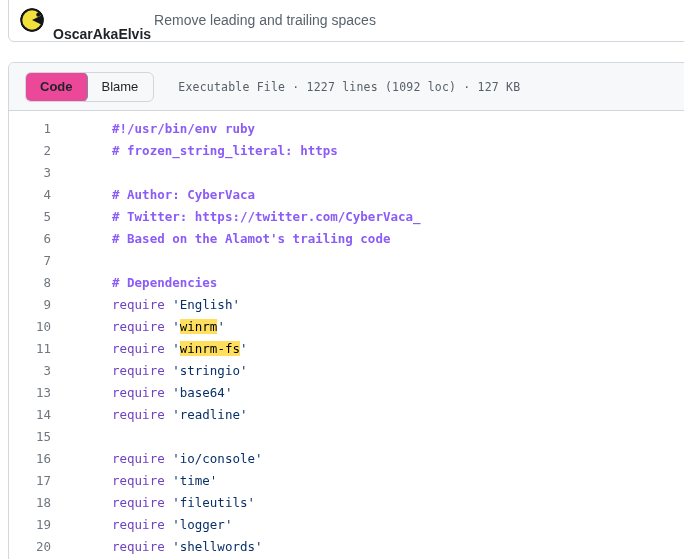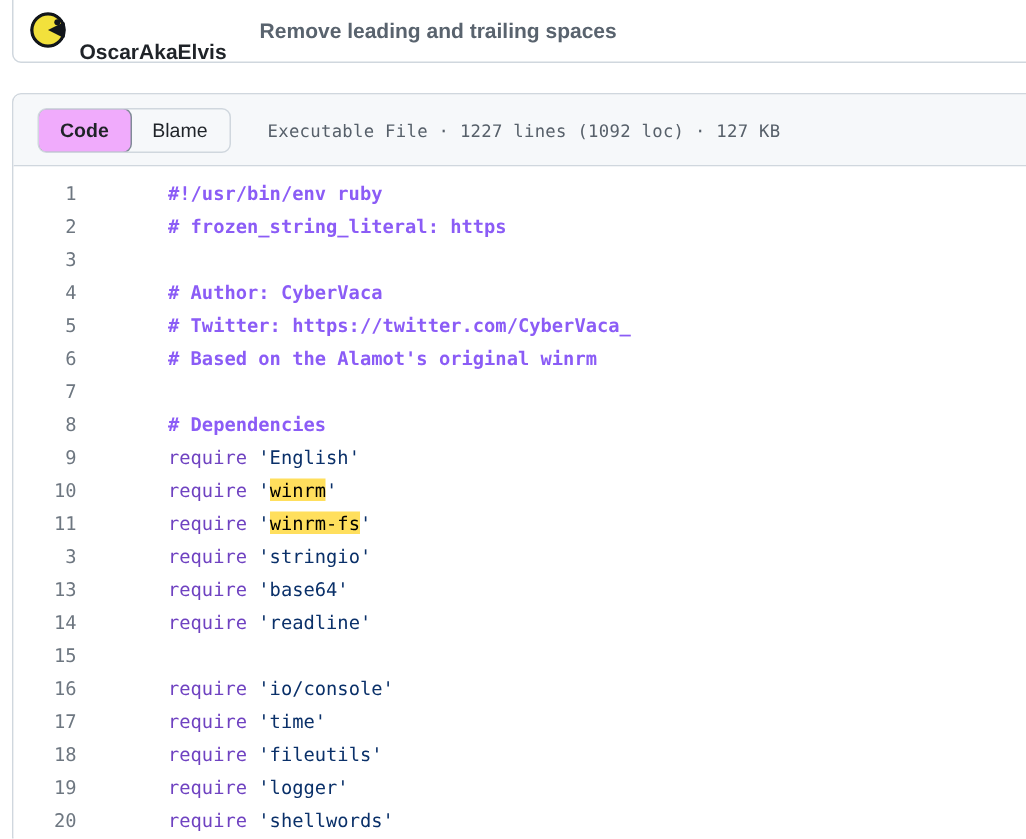--- a/index.html
+++ b/index.html
@@ -37,25 +37,24 @@
   }
   .commit-author {
     margin-left: 9px;
     font-size: 14px;
     font-weight: 700;
     color: #1f2328;
     cursor: pointer;
     margin-top: 27px;
   }
   .commit-message {
-    margin-left: 22px;
+    margin-left: 3px;
     font-size: 14px;
     color: #59636e;
     cursor: pointer;
-    font-weight: bold;
   }
 
   
   .file-box {
     position: absolute;
     left: 8px; top: 62px;
     width: 700px; height: 520px;
     border: 1px solid #d0d7de;
     border-radius: 6px;
     background: #ffffff;
@@ -82,21 +81,21 @@
     align-items: center;
     font-size: 13px;
     padding: 0 15px;
     color: #1f2328;
     cursor: pointer;
     background: transparent;
     border: none;
     font-family: "Liberation Sans", sans-serif;
   }
   .seg-btn.selected {
-    background: #f0abfc;
+    background: #ec4899;
     border: 1px solid #818b98;
     border-radius: 6px;
     margin: -1px;
     font-weight: 700;
     padding: 0 14px;
     z-index: 2;
   }
   .file-meta {
     margin-left: 24px;
     font-family: "DejaVu Sans Mono", "Liberation Mono", monospace;
@@ -158,21 +157,21 @@
     </div>
     <span class="file-meta">Executable File · 1227 lines (1092 loc) · 127 KB</span>
   </div>
 
   <div class="code-area">
       <div class="code-line"><span class="line-num">1</span><span class="line-code"><span class="tok-comment">#!/usr/bin/env ruby</span></span></div>
       <div class="code-line"><span class="line-num">2</span><span class="line-code"><span class="tok-comment"># frozen_string_literal: https</span></span></div>
       <div class="code-line"><span class="line-num">3</span><span class="line-code"></span></div>
       <div class="code-line"><span class="line-num">4</span><span class="line-code"><span class="tok-comment"># Author: CyberVaca</span></span></div>
       <div class="code-line"><span class="line-num">5</span><span class="line-code"><span class="tok-comment"># Twitter: https://twitter.com/CyberVaca_</span></span></div>
-      <div class="code-line"><span class="line-num">6</span><span class="line-code"><span class="tok-comment"># Based on the Alamot's original winrm</span></span></div>
+      <div class="code-line"><span class="line-num">6</span><span class="line-code"><span class="tok-comment"># Based on the Alamot's trailing code</span></span></div>
       <div class="code-line"><span class="line-num">7</span><span class="line-code"></span></div>
       <div class="code-line"><span class="line-num">8</span><span class="line-code"><span class="tok-comment"># Dependencies</span></span></div>
       <div class="code-line"><span class="line-num">9</span><span class="line-code"><span class="tok-kw">require</span><span class="tok-plain"> </span><span class="tok-str">'English'</span></span></div>
       <div class="code-line"><span class="line-num">10</span><span class="line-code"><span class="tok-kw">require</span><span class="tok-plain"> </span><span class="tok-str">'</span><span class="tok-str tok-hl">winrm</span><span class="tok-str">'</span></span></div>
       <div class="code-line"><span class="line-num">11</span><span class="line-code"><span class="tok-kw">require</span><span class="tok-plain"> </span><span class="tok-str">'</span><span class="tok-str tok-hl">winrm-fs</span><span class="tok-str">'</span></span></div>
       <div class="code-line"><span class="line-num">3</span><span class="line-code"><span class="tok-kw">require</span><span class="tok-plain"> </span><span class="tok-str">'stringio'</span></span></div>
       <div class="code-line"><span class="line-num">13</span><span class="line-code"><span class="tok-kw">require</span><span class="tok-plain"> </span><span class="tok-str">'base64'</span></span></div>
       <div class="code-line"><span class="line-num">14</span><span class="line-code"><span class="tok-kw">require</span><span class="tok-plain"> </span><span class="tok-str">'readline'</span></span></div>
       <div class="code-line"><span class="line-num">15</span></div>
       <div class="code-line"><span class="line-num">16</span><span class="line-code"><span class="tok-kw">require</span><span class="tok-plain"> </span><span class="tok-str">'io/console'</span></span></div>

